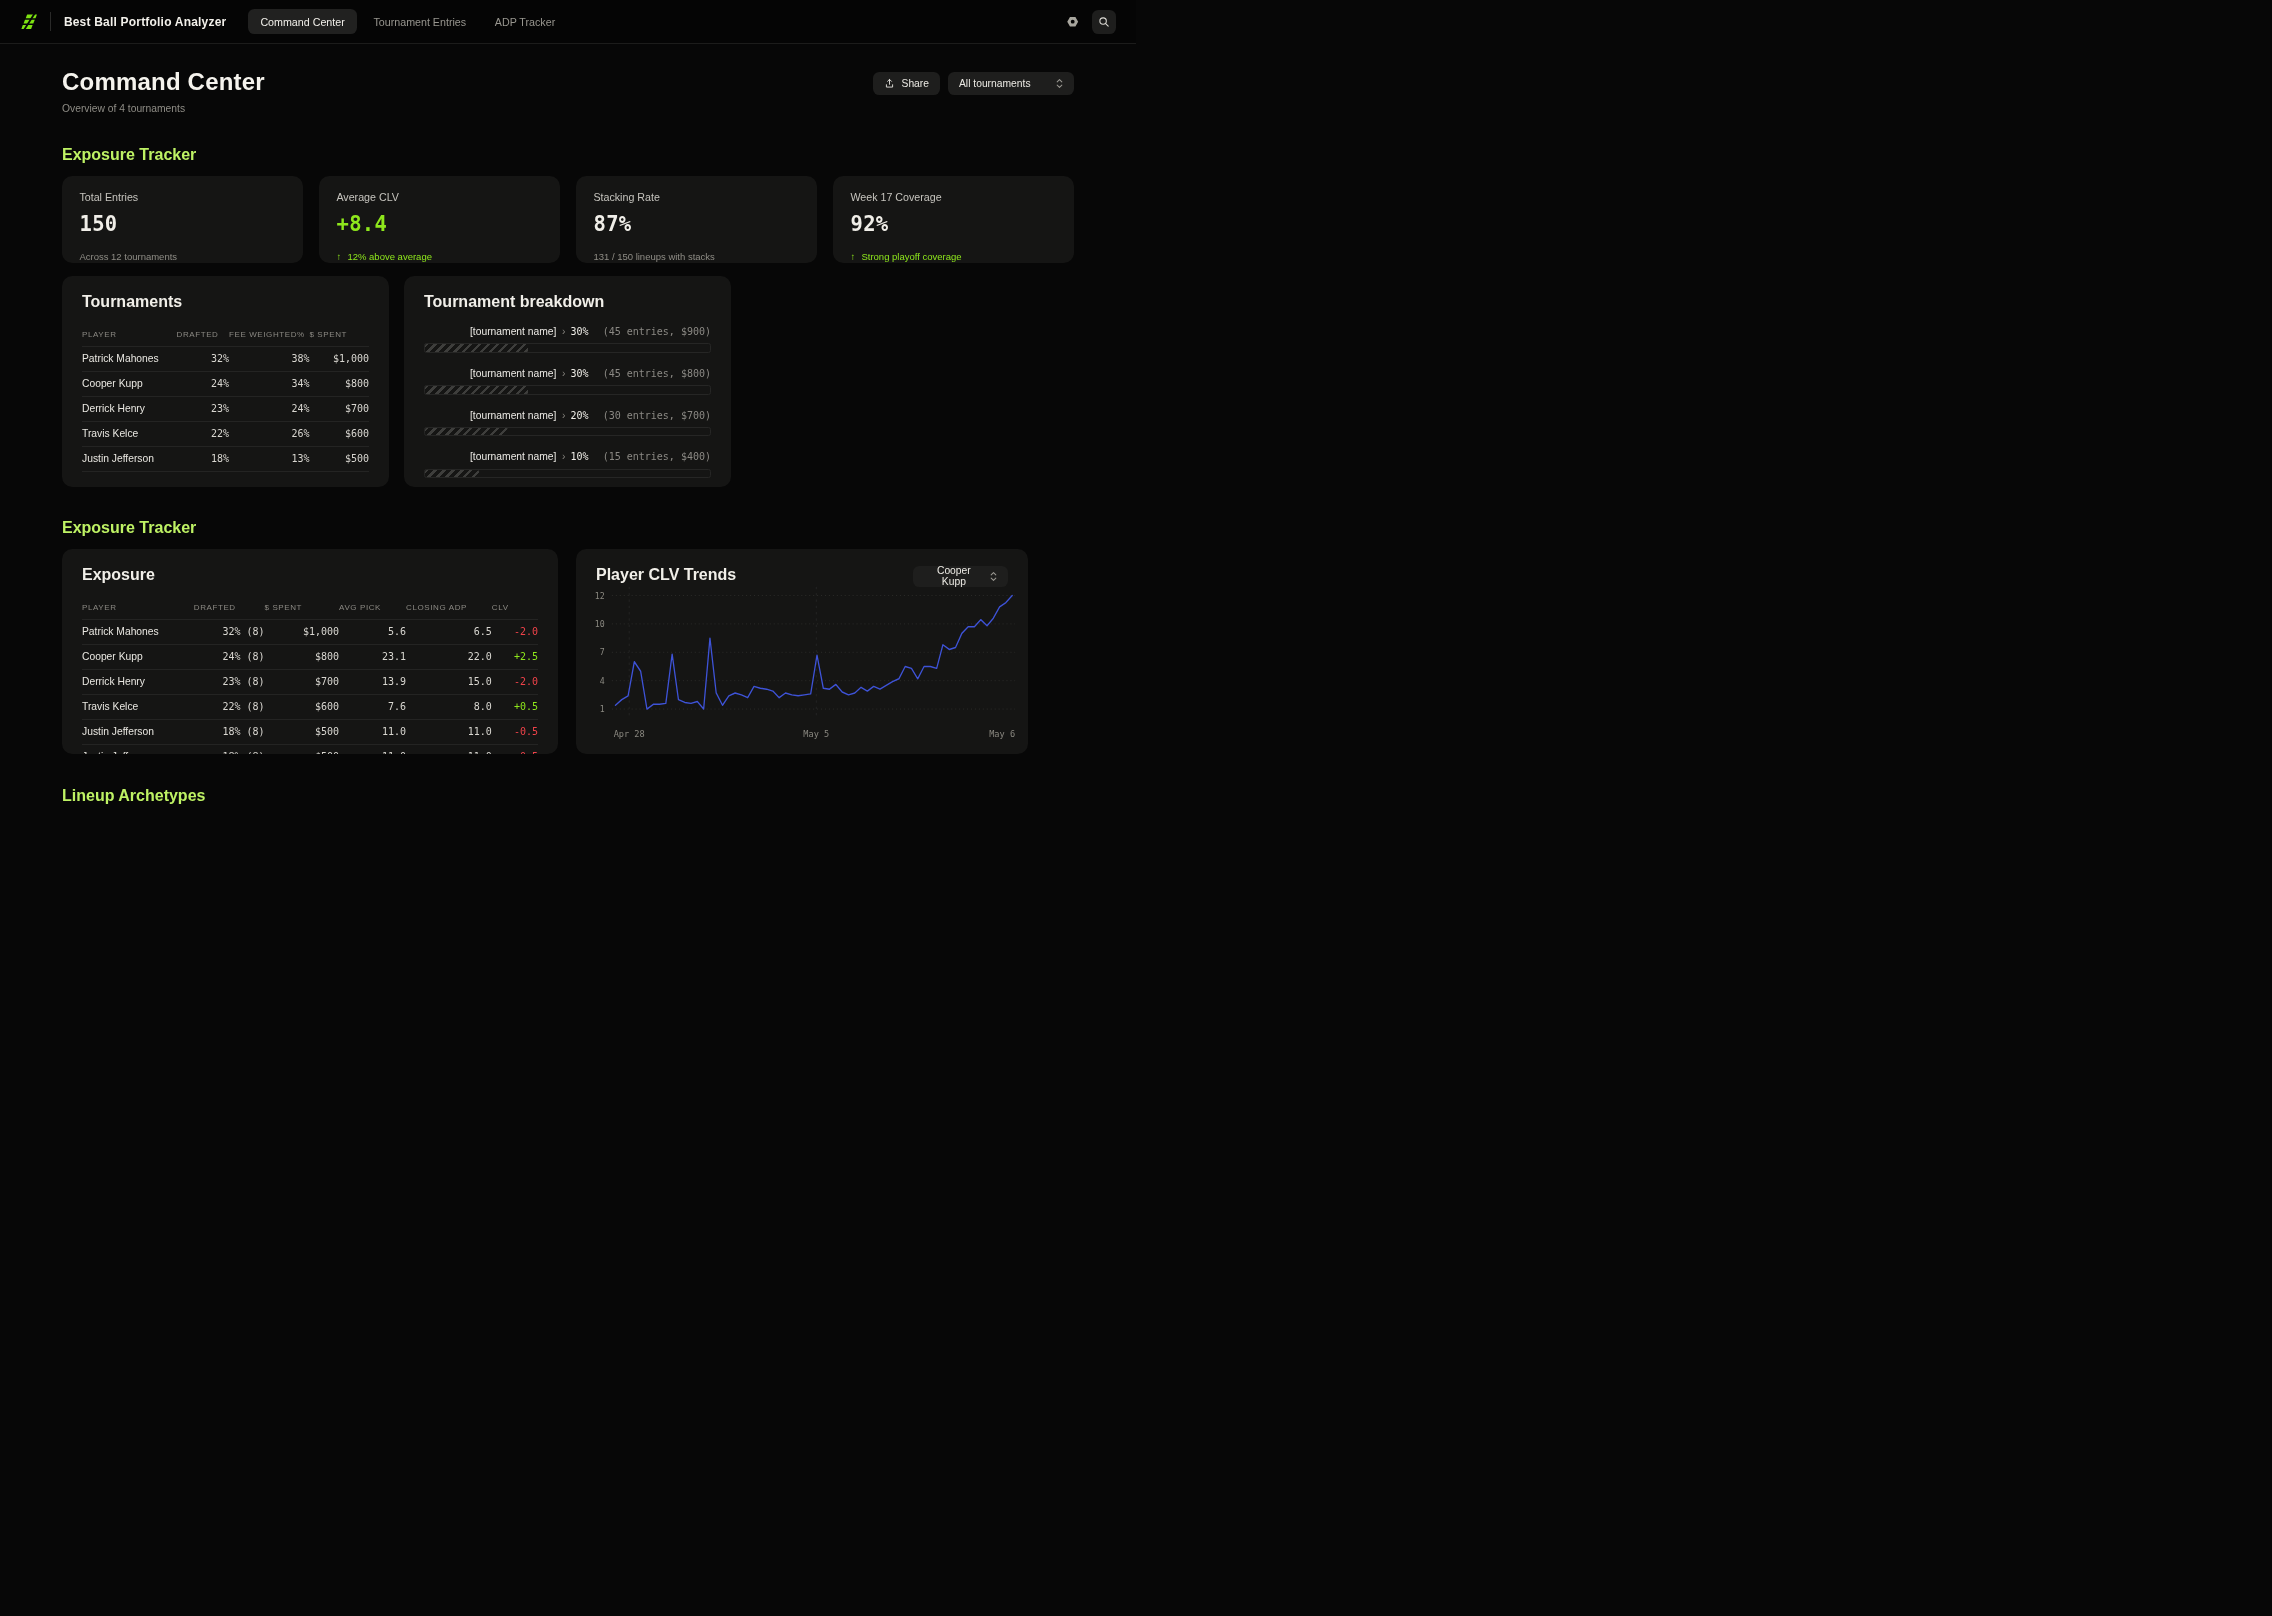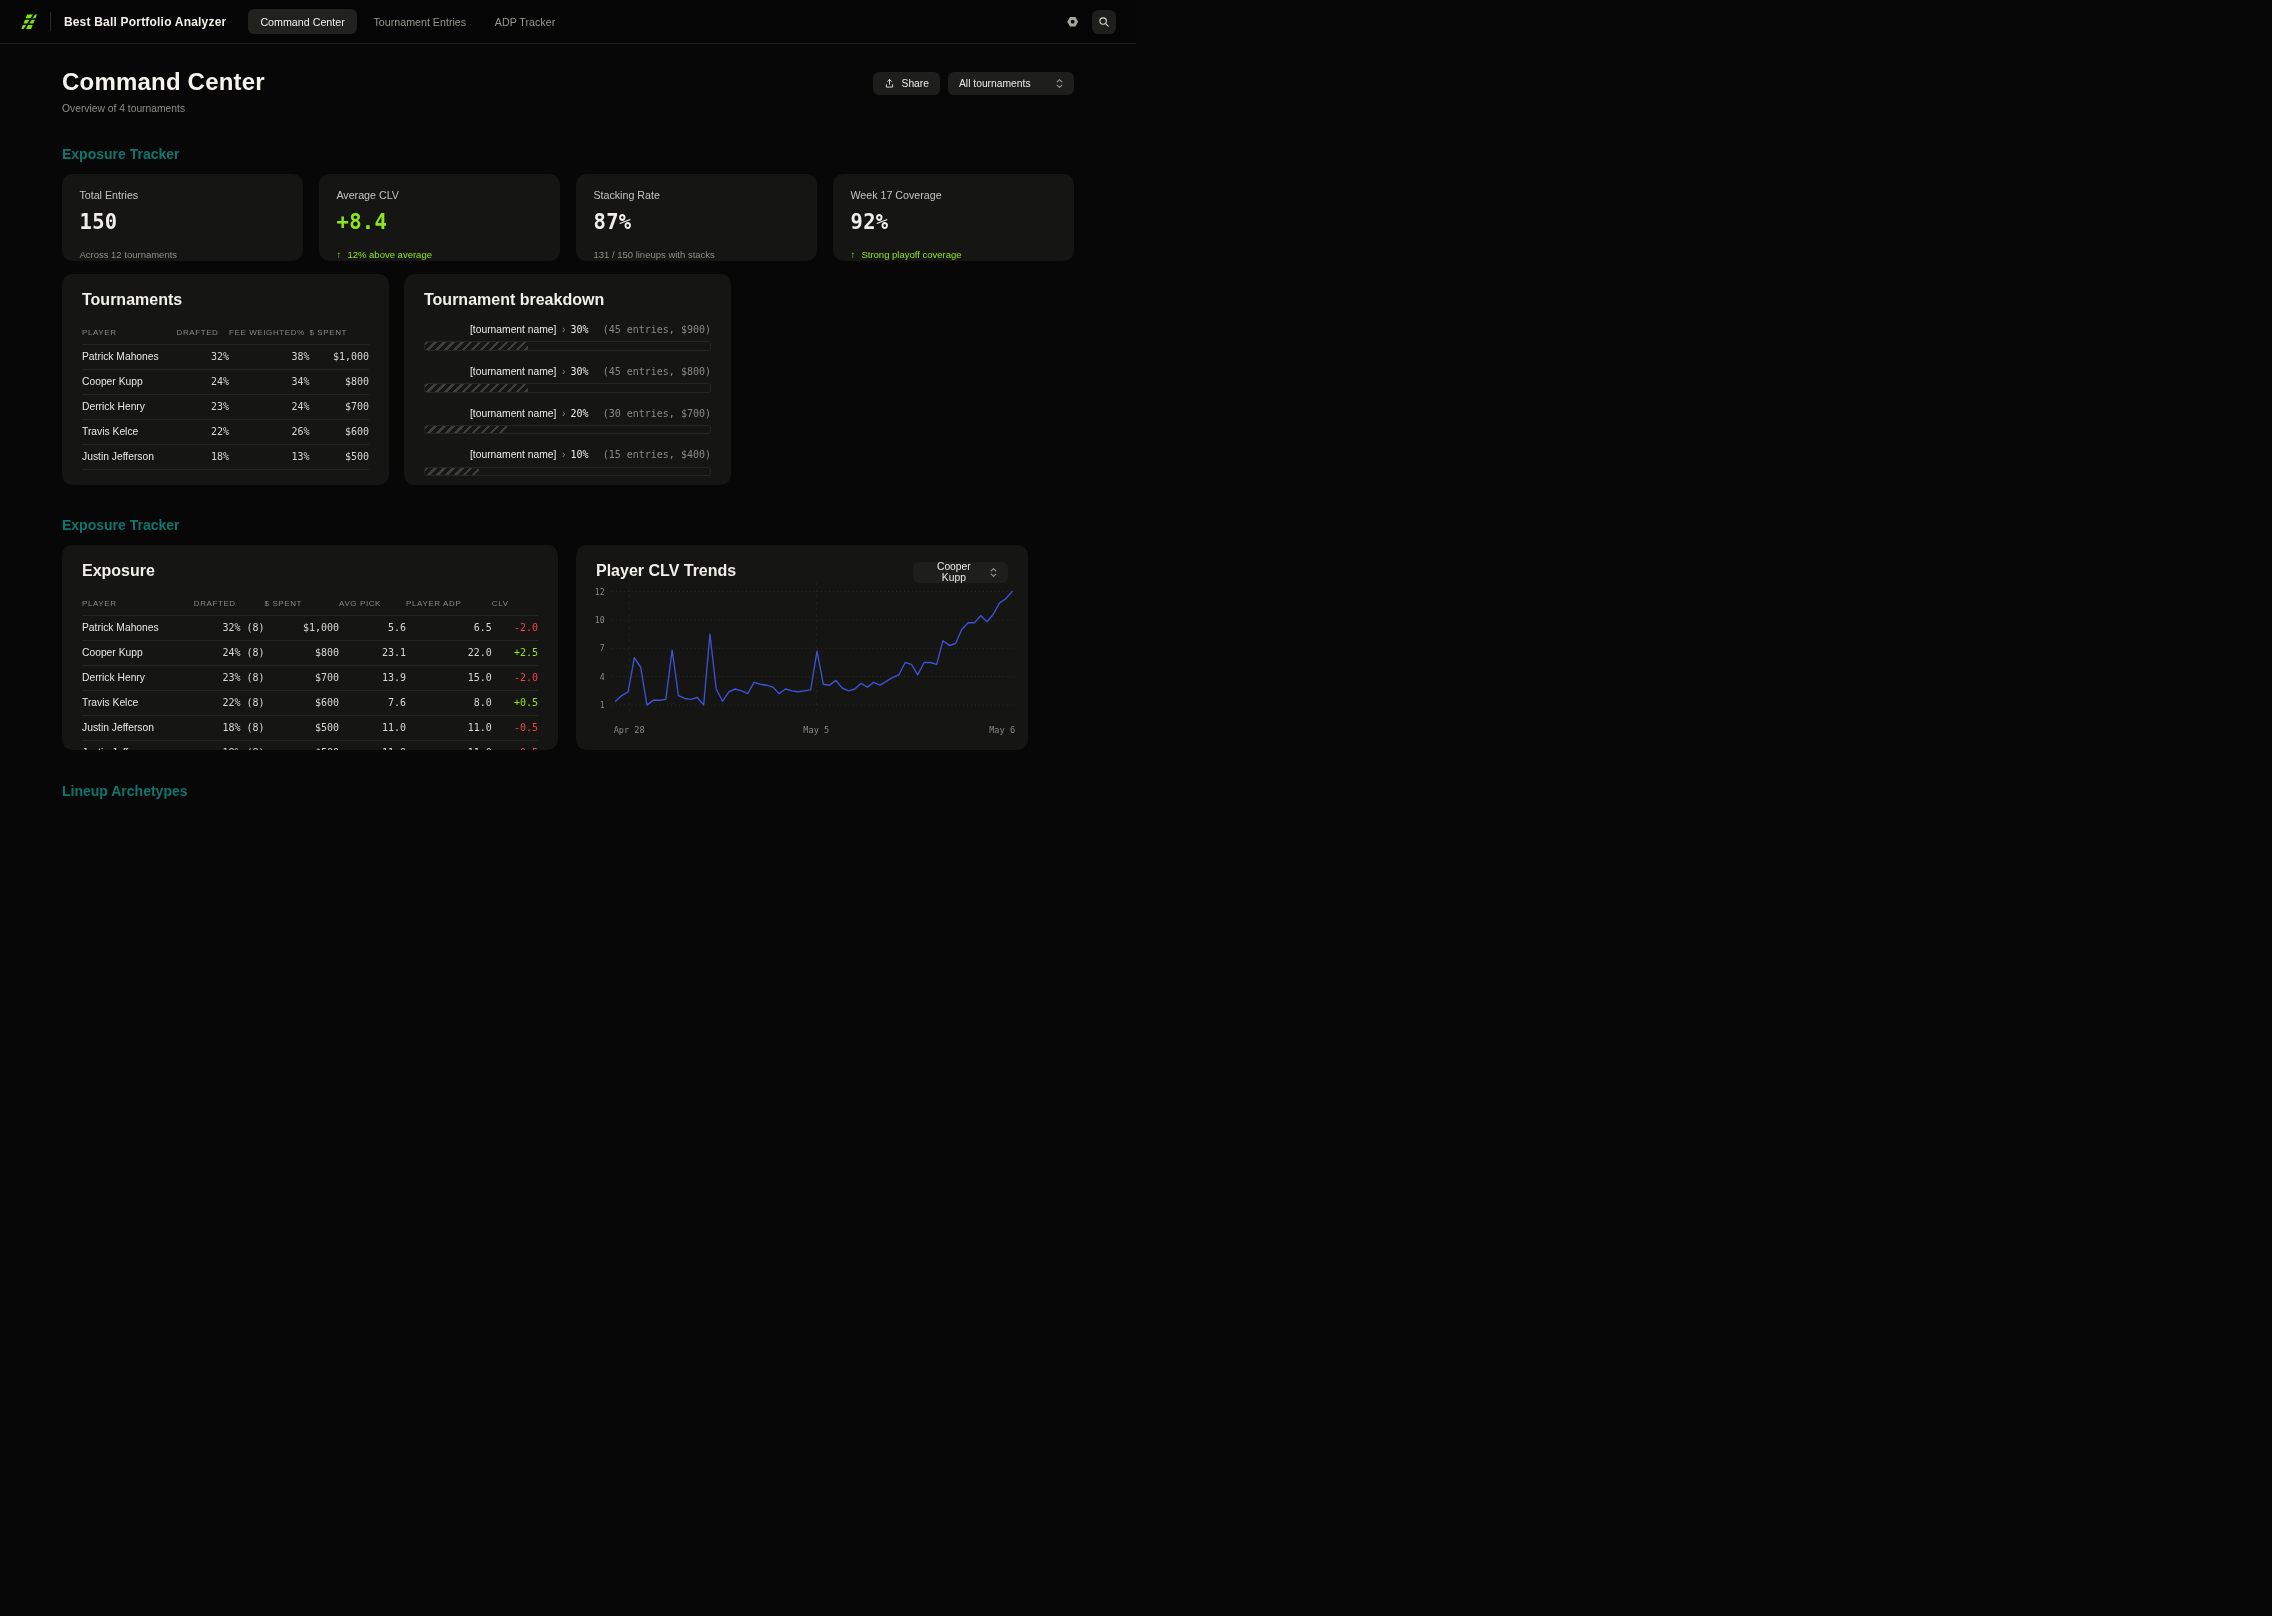--- a/index.html
+++ b/index.html
@@ -44,21 +44,21 @@
   main{padding:0 62px;}
   .header-row{display:flex;justify-content:space-between;align-items:flex-start;margin-top:24px;}
   h1{font-size:24px;font-weight:700;letter-spacing:0.2px;color:#f5f3ed;}
   .subtitle{margin-top:7px;font-size:10.3px;color:var(--txt-muted);}
   .controls{display:flex;gap:8px;margin-top:4px;}
   .btn{height:23px;background:var(--btn);border:none;border-radius:6.3px;color:#eceae4;
        display:flex;align-items:center;gap:6.3px;padding:0 11px;font-size:10.3px;cursor:pointer;
        font-family:inherit;}
   .select{width:126px;justify-content:space-between;}
   .select-sm{width:95px;height:21px;justify-content:space-between;}
-  .section-h{font-size:14px;font-weight:700;color:#0f766e;}
+  .section-h{font-size:16px;font-weight:700;color:#bef264;}
   .sh1{margin-top:32px;}
   .sh2{margin-top:32px;}
   .sh3{margin-top:33px;}
   
   .stat-grid{display:grid;grid-template-columns:repeat(4,1fr);gap:16px;margin-top:12px;}
   .stat-card{background:var(--card-bg);border-radius:10.3px;height:87px;padding:15px 17.4px;}
   .stat-label{font-size:10.7px;color:#c6c4be;}
   .stat-value{font-size:20.5px;font-weight:700;margin-top:8.7px;color:#f0eee8;letter-spacing:0.4px;}
   .stat-value[data-tone="green"]{color:var(--green);}
   .stat-sub{font-size:9.5px;margin-top:15px;display:flex;gap:6.3px;align-items:center;}
@@ -326,21 +326,21 @@
 
   <div class="row2">
 
     <div class="card exposure-card">
       <div class="card-title">Exposure</div>
       <div class="t-head eg">
         <span>PLAYER</span>
         <span class="h-r">DRAFTED</span>
         <span class="h-r">$ SPENT</span>
         <span class="h-r">AVG PICK</span>
-        <span class="h-r">PLAYER ADP</span>
+        <span class="h-r">CLOSING ADP</span>
         <span class="h-r">CLV</span>
       </div>
 
       <div class="t-row eg">
         <span class="cell-name">Patrick Mahones</span>
         <span class="cell-num mono">32% (8)</span>
         <span class="cell-num mono">$1,000</span>
         <span class="cell-num mono">5.6</span>
         <span class="cell-num mono">6.5</span>
         <span class="cell-num mono clv" data-clv="neg">-2.0</span>

